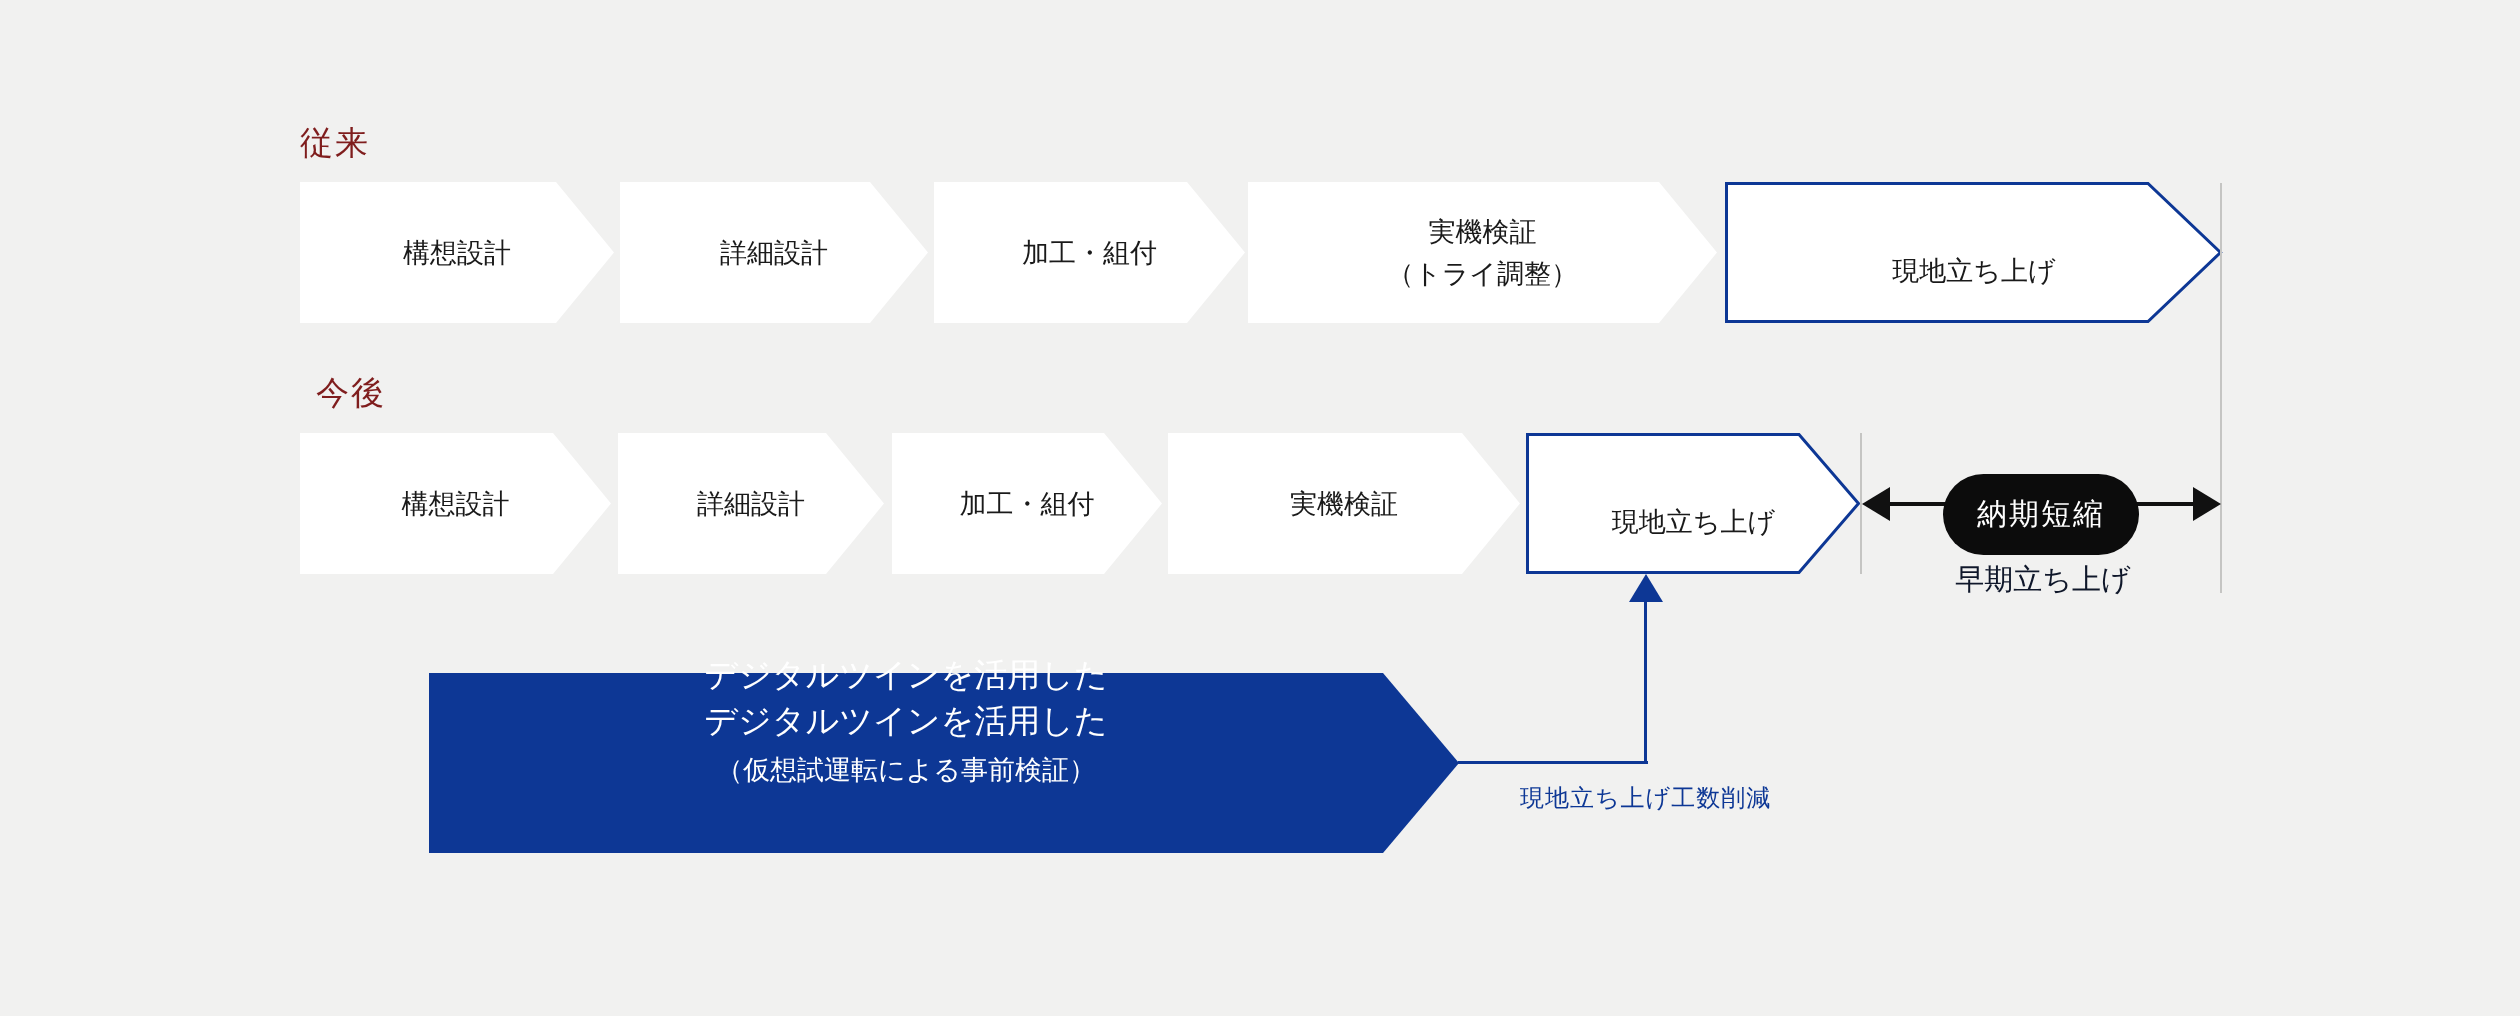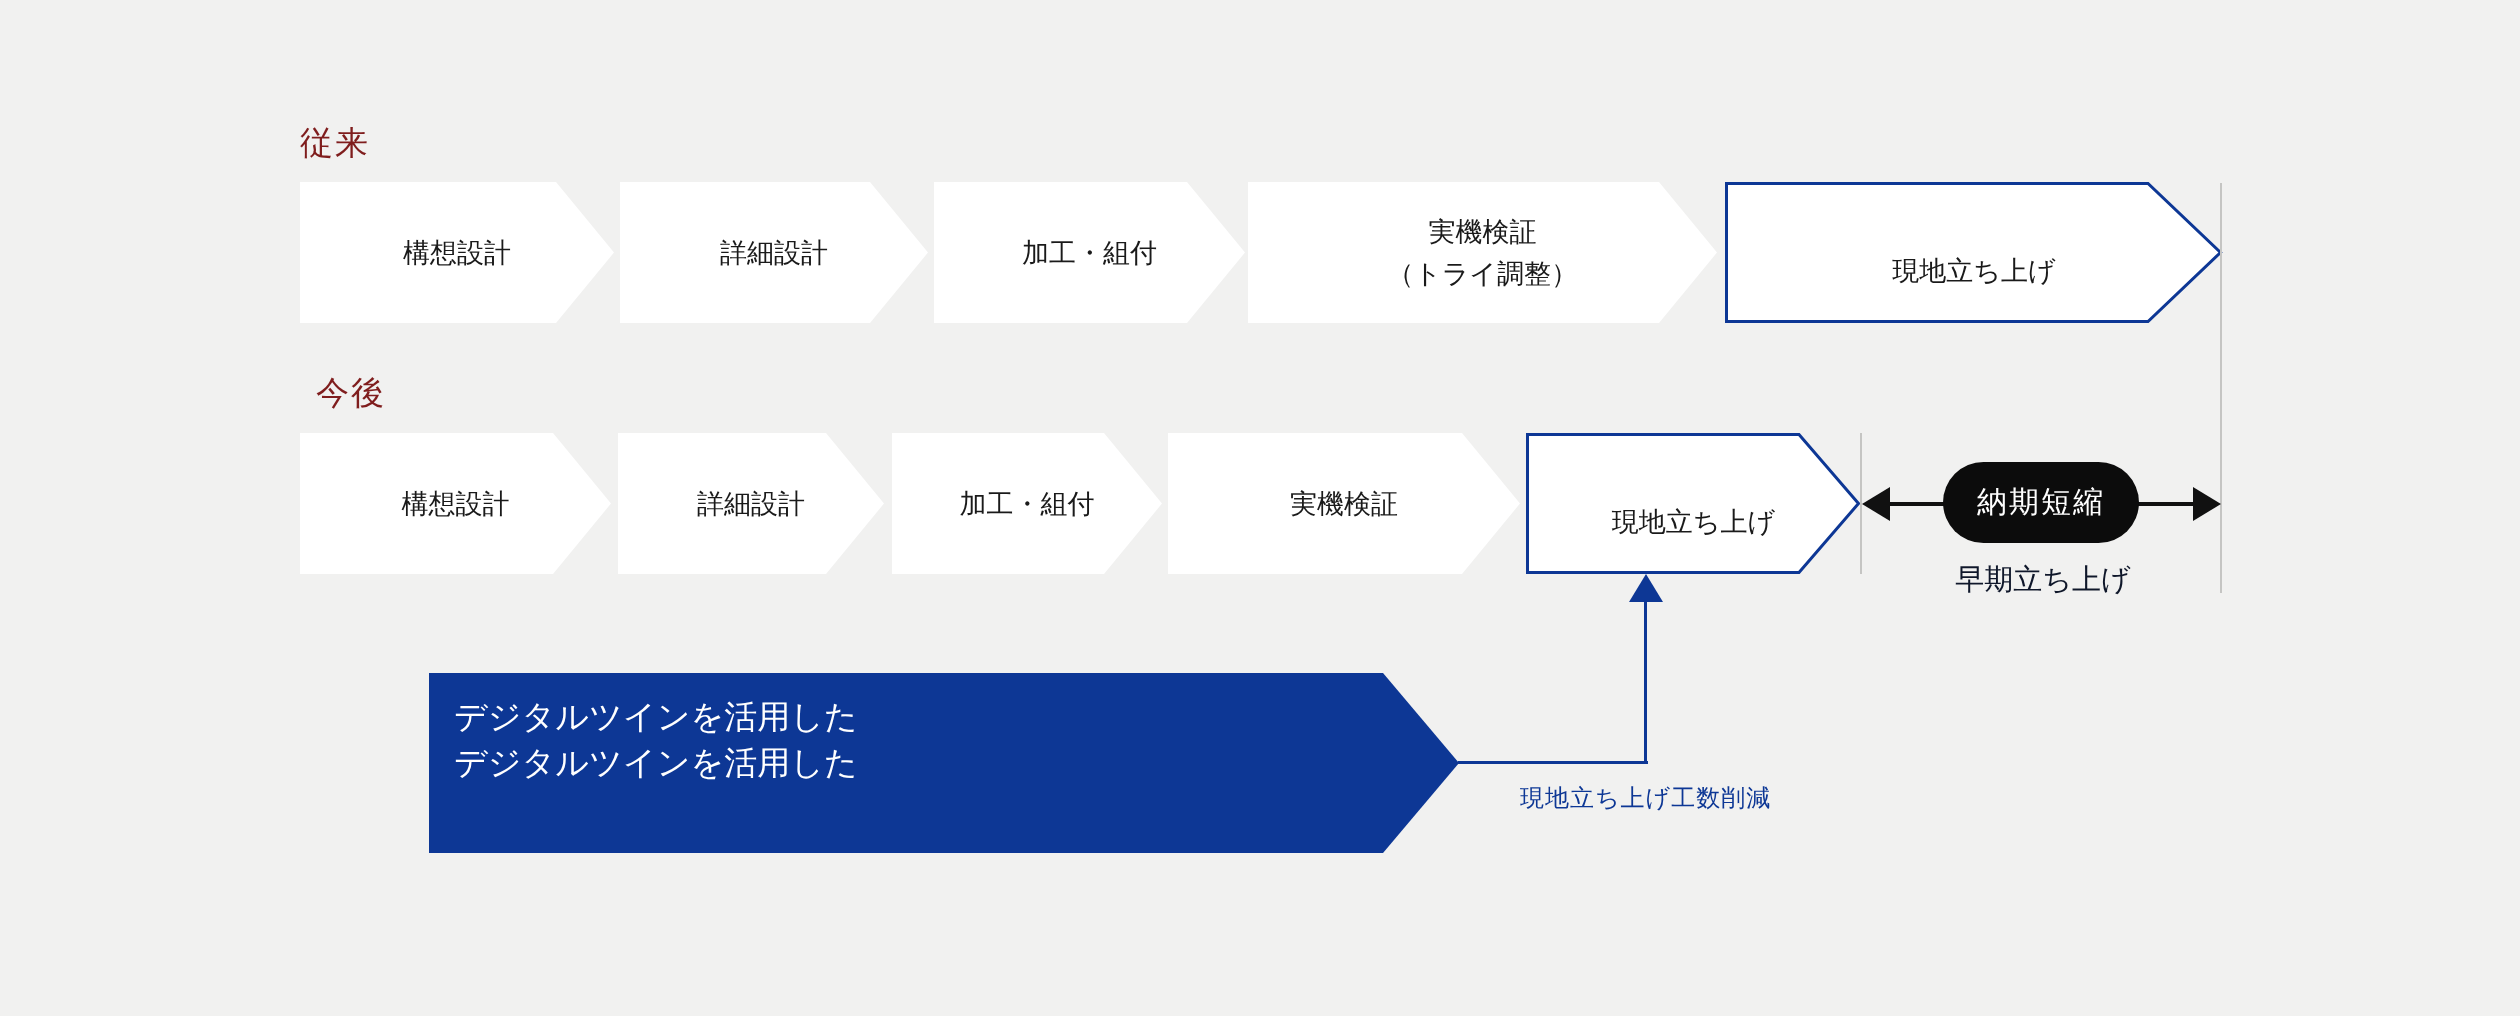--- a/index.html
+++ b/index.html
@@ -44,24 +44,23 @@
   .chev-outline .lbl{position:relative;z-index:1;font-size:27px;color:#1a1a1a;}
   
   .banner{
     position:absolute;
     left:429px;top:673px;width:1030px;height:180px;
     background:#0d3795;
     clip-path:polygon(0 0, calc(100% - 76px) 0, 100% 50%, calc(100% - 76px) 100%, 0 100%);
   }
   .banner-text{
     position:absolute;
-    left:429px;top:694px;width:954px;
-    text-align:left;
+    left:429px;top:652px;width:954px;
+    text-align:center;
     color:#ffffff;
-    margin-left:25px;
   }
   .banner-text .l1,.banner-text .l2{font-size:33px;line-height:46px;}
   .banner-text .l3{font-size:27px;line-height:34px;margin-top:9px;}
   
   .conn-h{position:absolute;left:1458px;top:761px;width:190px;height:3px;background:#0d3795;}
   .conn-v{position:absolute;left:1644px;top:600px;width:3px;height:163px;background:#0d3795;}
   .conn-head{
     position:absolute;left:1629px;top:574px;width:0;height:0;
     border-left:17px solid transparent;
     border-right:17px solid transparent;
@@ -79,21 +78,21 @@
     position:absolute;left:1862px;top:487px;width:0;height:0;
     border-top:17px solid transparent;border-bottom:17px solid transparent;
     border-right:28px solid #111111;
   }
   .da-right{
     position:absolute;left:2193px;top:487px;width:0;height:0;
     border-top:17px solid transparent;border-bottom:17px solid transparent;
     border-left:28px solid #111111;
   }
   .pill{
-    position:absolute;left:1943px;top:462px;width:196px;height:81px;
+    position:absolute;left:1943px;top:474px;width:196px;height:81px;
     background:#0c0c0c;border-radius:41px;
     display:flex;align-items:center;justify-content:center;
     color:#ffffff;font-size:30px;letter-spacing:2px;
   }
   .pill-caption{
     position:absolute;left:1933px;top:560px;width:220px;
     text-align:center;font-size:29px;color:#0f172a;
   }
 </style>
 </head>
@@ -149,18 +148,19 @@
 <div class="da-right"></div>
 <div class="pill">
   <span>納期短縮</span>
 </div>
 <div class="pill-caption">早期立ち上げ</div>
 
 <div class="banner"></div>
 <div class="banner-text">
   <div class="l1">デジタルツインを活用した</div>
   <div class="l2">デジタルツインを活用した</div>
+  <div class="l3">（仮想試運転による事前検証）</div>
 </div>
 
 <div class="conn-h"></div>
 <div class="conn-v"></div>
 <div class="conn-head"></div>
 <div class="callout-label">現地立ち上げ工数削減</div>
 
 </body></html>

